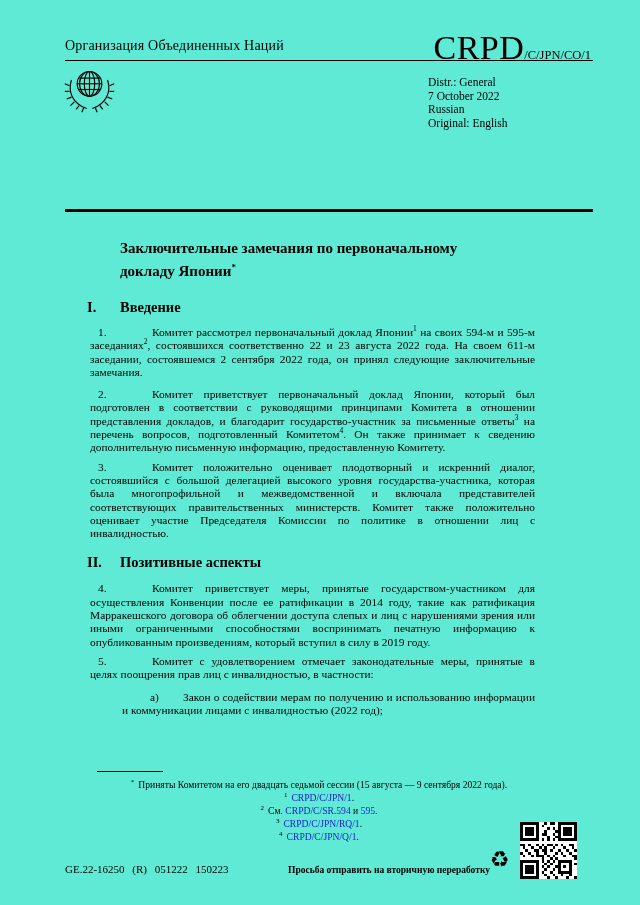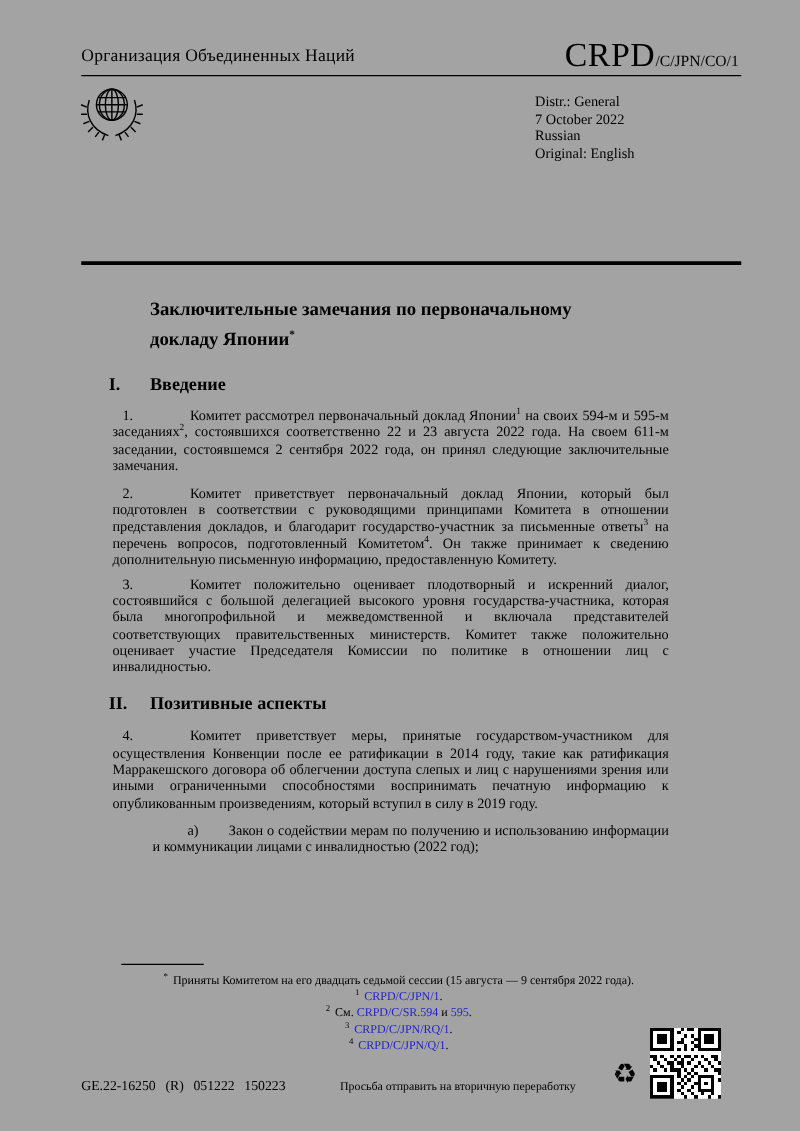--- a/index.html
+++ b/index.html
@@ -1,22 +1,22 @@
 <!DOCTYPE html>
 <html lang="ru"><head>
 <meta charset="utf-8">
 <style>
   html,body{margin:0;padding:0;background:#ffffff;}
-  .page{position:relative;width:640px;height:905px;background:#a3a3a3;overflow:hidden;
+  .page{position:relative;width:640px;height:905px;background:#5eead4;overflow:hidden;
         font-family:"Liberation Serif", serif;color:#000;}
 
   
   .org-name{position:absolute;left:65px;top:38px;font-size:14px;letter-spacing:.2px;}
   .doc-symbol{position:absolute;right:49px;top:29px;white-space:nowrap;}
-  .doc-symbol .big{font-size:27px;letter-spacing:.5px;}
+  .doc-symbol .big{font-size:34px;letter-spacing:.5px;}
   .doc-symbol .small{font-size:12.5px;}
   .rule-thin{position:absolute;left:65px;top:60px;width:528px;height:1px;background:#000;}
   .emblem{position:absolute;left:61px;top:61px;width:57px;height:57px;}
   .conv-title{position:absolute;left:129px;top:66px;width:270px;
               font-size:16.5px;font-weight:bold;line-height:20px;}
   .distr{position:absolute;left:428px;top:76px;font-size:11.5px;line-height:13.5px;}
   .rule-thick{position:absolute;left:65px;top:209px;width:528px;height:3px;background:#000;}
 
   
   .content{position:absolute;left:0;top:220px;width:640px;}
@@ -36,21 +36,21 @@
 
   
   .footnotes{position:absolute;left:90px;top:771px;width:445px;font-size:9.6px;line-height:13px;}
   .fn-rule{width:66px;height:0;border-top:1px solid #000;margin:0 0 6px 7px;}
   .fn{padding-left:13px;text-align:center;}
   .fn sup{font-size:7px;line-height:0;margin-right:4px;}
   .fn a{color:#2121CE;text-decoration:none;}
 
   
   .ge-line{position:absolute;left:65px;top:863px;font-size:11px;word-spacing:5px;}
-  .recycle-note{position:absolute;left:272px;top:865px;font-size:9.5px;font-weight:normal;}
+  .recycle-note{position:absolute;left:288px;top:865px;font-size:9.5px;font-weight:bold;}
   .recycle-glyph{position:absolute;left:490px;top:849px;font-size:22px;line-height:1;
                  font-family:"DejaVu Sans", sans-serif;}
   .qr{position:absolute;left:520px;top:822px;width:57px;height:57px;}
 </style>
 </head>
 <body>
 
 <div class="page">
 
   <div class="org-name">Организация Объединенных Наций</div>
@@ -108,20 +108,21 @@
 
     <p class="para tight"><span class="para-num">3.</span><span>Комитет положительно оценивает плодотворный и искренний диалог, состоявшийся с большой делегацией высокого уровня государства-участника, которая была многопрофильной и межведомственной и включала представителей соответствующих правительственных министерств. Комитет также положительно оценивает участие Председателя Комиссии по политике в отношении лиц с инвалидностью.</span></p>
 
     <div class="section-h second">
       <span class="sec-num">II.</span>
       <span>Позитивные аспекты</span>
     </div>
 
     <p class="para" style="margin-top:11px"><span class="para-num">4.</span><span>Комитет приветствует меры, принятые государством-участником для осуществления Конвенции после ее ратификации в 2014 году, такие как ратификация Марракешского договора об облегчении доступа слепых и лиц с нарушениями зрения или иными ограниченными способностями воспринимать печатную информацию к опубликованным произведениям, который вступил в силу в 2019 году.</span></p>
 
+    <p class="para tight"><span class="para-num">5.</span><span>Комитет с удовлетворением отмечает законодательные меры, принятые в целях поощрения прав лиц с инвалидностью, в частности:</span></p>
 
     <p class="sub-para"><span class="sub-num">а)</span><span>Закон о содействии мерам по получению и использованию информации и коммуникации лицами с инвалидностью (2022 год);</span></p>
   </div>
 
   <div class="footnotes">
     <div class="fn-rule"></div>
     <div class="fn"><sup>*</sup><span>Приняты Комитетом на его двадцать седьмой сессии (15 августа — 9 сентября 2022 года).</span></div>
     <div class="fn"><sup>1</sup><a href="#">CRPD/C/JPN/1</a><span>.</span></div>
     <div class="fn"><sup>2</sup><span>См. </span><a href="#">CRPD/C/SR.594</a><span> и </span><a href="#">595</a><span>.</span></div>
     <div class="fn"><sup>3</sup><a href="#">CRPD/C/JPN/RQ/1</a><span>.</span></div>

